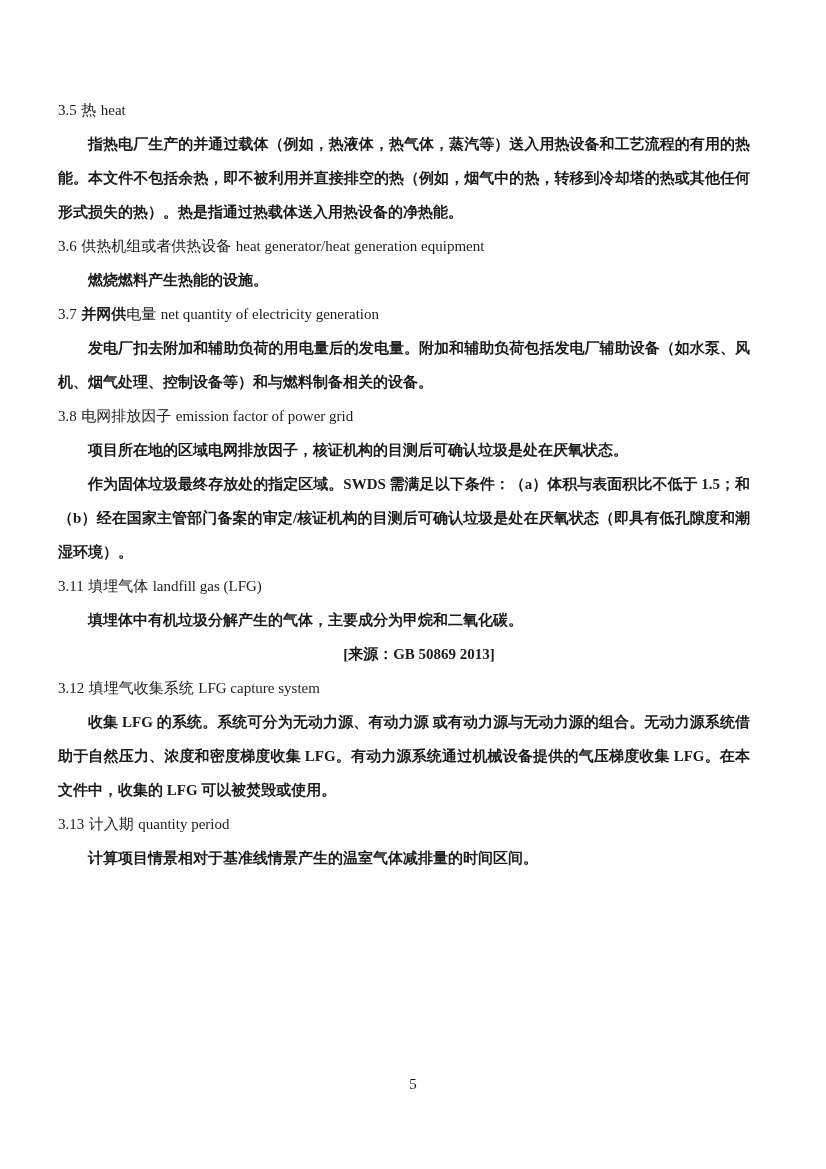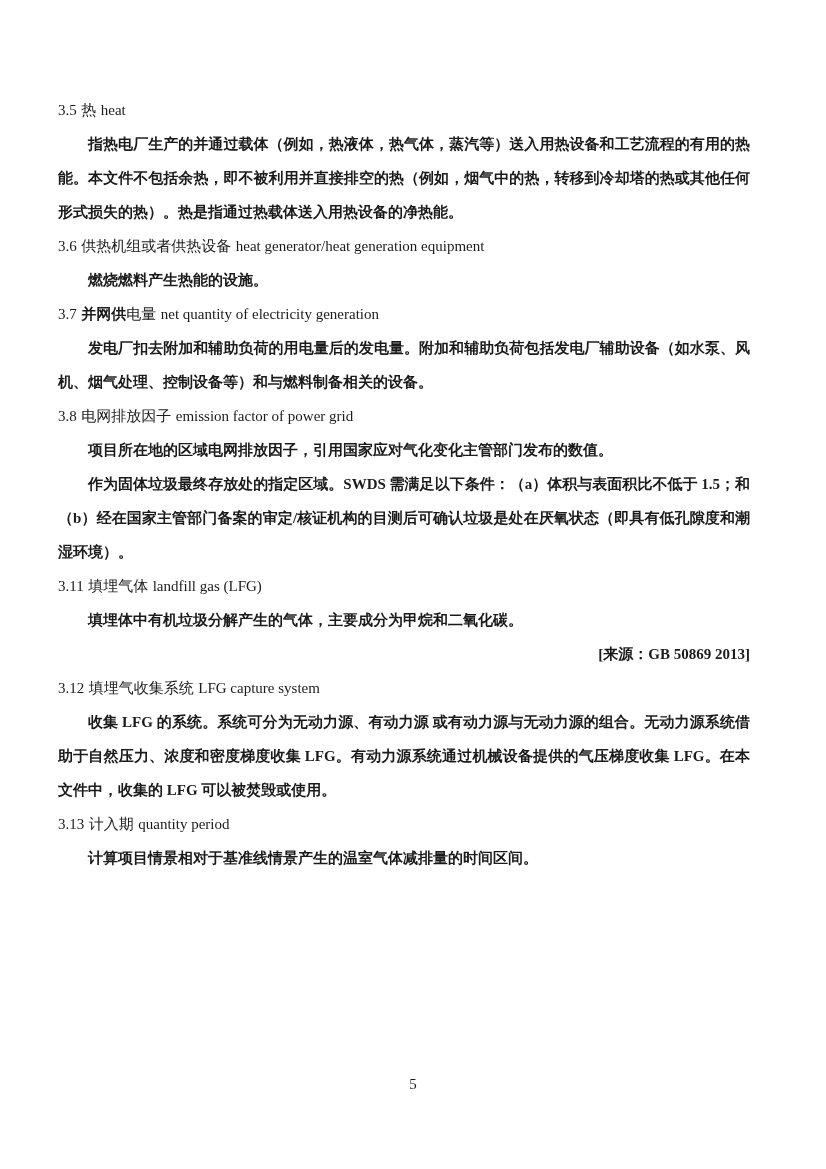--- a/index.html
+++ b/index.html
@@ -30,21 +30,21 @@
   .def-zh.bold { font-weight: bold; }
   .def-en { margin-left: 0.3em; }
   .def-para {
     margin: 0;
     text-indent: 2em;
     text-align: justify;
     line-height: 34px;
     font-weight: bold;
   }
   .def-note {
-    text-align: right;
+    text-align: center;
   }
   .page-number {
     position: absolute;
     left: 0;
     right: 0;
     top: 1068px;
     text-align: center;
     font-size: 15px;
     color: #1b1b1b;
   }
@@ -61,21 +61,21 @@
       <section class="def-section">
         <div class="def-heading"><span class="def-num">3.6</span><span class="def-zh">供热机组或者供热设备</span><span class="def-en">heat generator/heat generation equipment</span></div>
         <p class="def-para">燃烧燃料产生热能的设施。</p>
       </section>
       <section class="def-section">
         <div class="def-heading"><span class="def-num">3.7</span><span class="def-zh bold">并网供</span><span class="def-zh">电量</span><span class="def-en">net quantity of electricity generation</span></div>
         <p class="def-para">发电厂扣去附加和辅助负荷的用电量后的发电量。附加和辅助负荷包括发电厂辅助设备（如水泵、风机、烟气处理、控制设备等）和与燃料制备相关的设备。</p>
       </section>
       <section class="def-section">
         <div class="def-heading"><span class="def-num">3.8</span><span class="def-zh">电网排放因子</span><span class="def-en">emission factor of power grid</span></div>
-        <p class="def-para">项目所在地的区域电网排放因子，引用国家应对气化变化主管部门发布的数值。</p>
+        <p class="def-para">项目所在地的区域电网排放因子，核证机构的目测后可确认垃圾是处在厌氧状态。</p>
       </section>
       <section class="def-section">
         <p class="def-para">作为固体垃圾最终存放处的指定区域。SWDS 需满足以下条件：（a）体积与表面积比不低于 1.5；和（b）经在国家主管部门备案的审定/核证机构的目测后可确认垃圾是处在厌氧状态（即具有低孔隙度和潮湿环境）。</p>
       </section>
       <section class="def-section">
         <div class="def-heading"><span class="def-num">3.11</span><span class="def-zh">填埋气体</span><span class="def-en">landfill gas (LFG)</span></div>
         <p class="def-para">填埋体中有机垃圾分解产生的气体，主要成分为甲烷和二氧化碳。</p>
         <p class="def-para def-note">[来源：GB 50869 2013]</p>
       </section>
       <section class="def-section">

